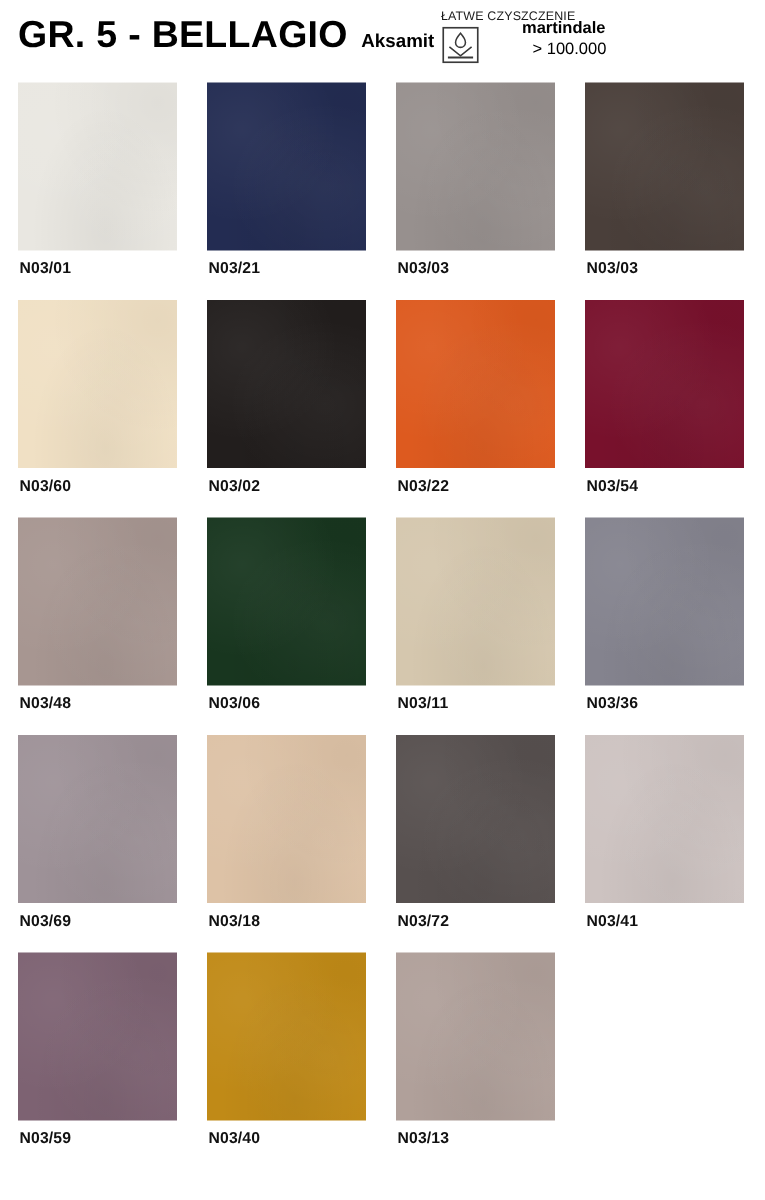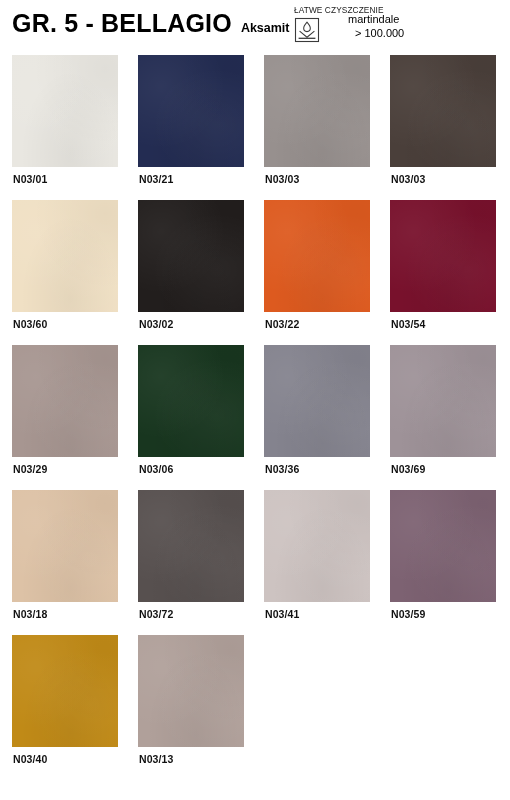--- a/index.html
+++ b/index.html
@@ -71,21 +71,21 @@
   }
 
   #martindale-block {
     position: absolute;
     left: 348px;
     top: 13px;
     text-align: left;
   }
   #martindale-label {
     font-size: 11px;
-    font-weight: normal;
+    font-weight: bold;
     color: #000000;
     line-height: 1.25;
     white-space: nowrap;
   }
   #martindale-value {
     font-size: 11px;
     font-weight: normal;
     color: #000000;
     line-height: 1.25;
     white-space: nowrap;
@@ -193,27 +193,31 @@
     <div class="swatch-cell">
       <div class="swatch-chip" style="background-color: rgb(221, 90, 31);"></div>
       <div class="swatch-label">N03/22</div>
     </div>
     <div class="swatch-cell">
       <div class="swatch-chip" style="background-color: rgb(120, 17, 44);"></div>
       <div class="swatch-label">N03/54</div>
     </div>
     <div class="swatch-cell">
       <div class="swatch-chip" style="background-color: rgb(167, 150, 145);"></div>
-      <div class="swatch-label">N03/29</div>
+      <div class="swatch-label">N03/48</div>
     </div>
     <div class="swatch-cell">
       <div class="swatch-chip" style="background-color: rgb(24, 54, 31);"></div>
       <div class="swatch-label">N03/06</div>
     </div>
     <div class="swatch-cell">
+      <div class="swatch-chip" style="background-color: rgb(213, 199, 174);"></div>
+      <div class="swatch-label">N03/11</div>
+    </div>
+    <div class="swatch-cell">
       <div class="swatch-chip" style="background-color: rgb(132, 131, 142);"></div>
       <div class="swatch-label">N03/36</div>
     </div>
     <div class="swatch-cell">
       <div class="swatch-chip" style="background-color: rgb(158, 146, 152);"></div>
       <div class="swatch-label">N03/69</div>
     </div>
     <div class="swatch-cell">
       <div class="swatch-chip" style="background-color: rgb(221, 194, 166);"></div>
       <div class="swatch-label">N03/18</div>

